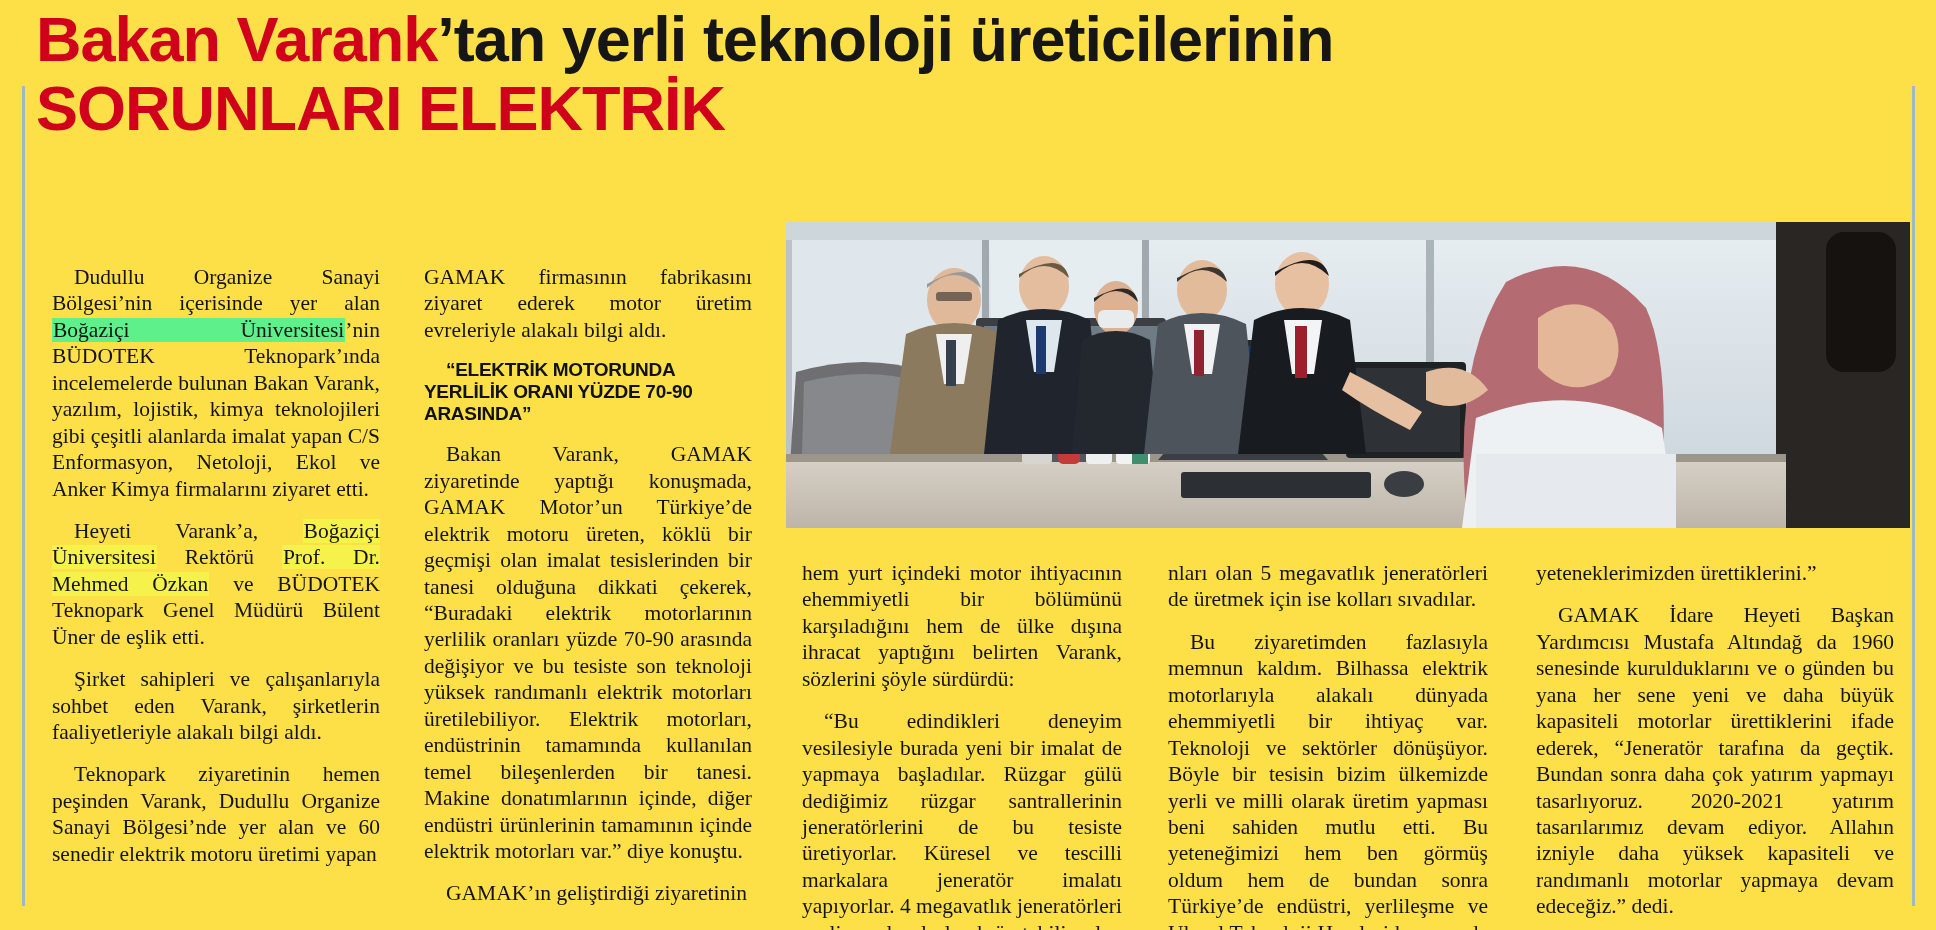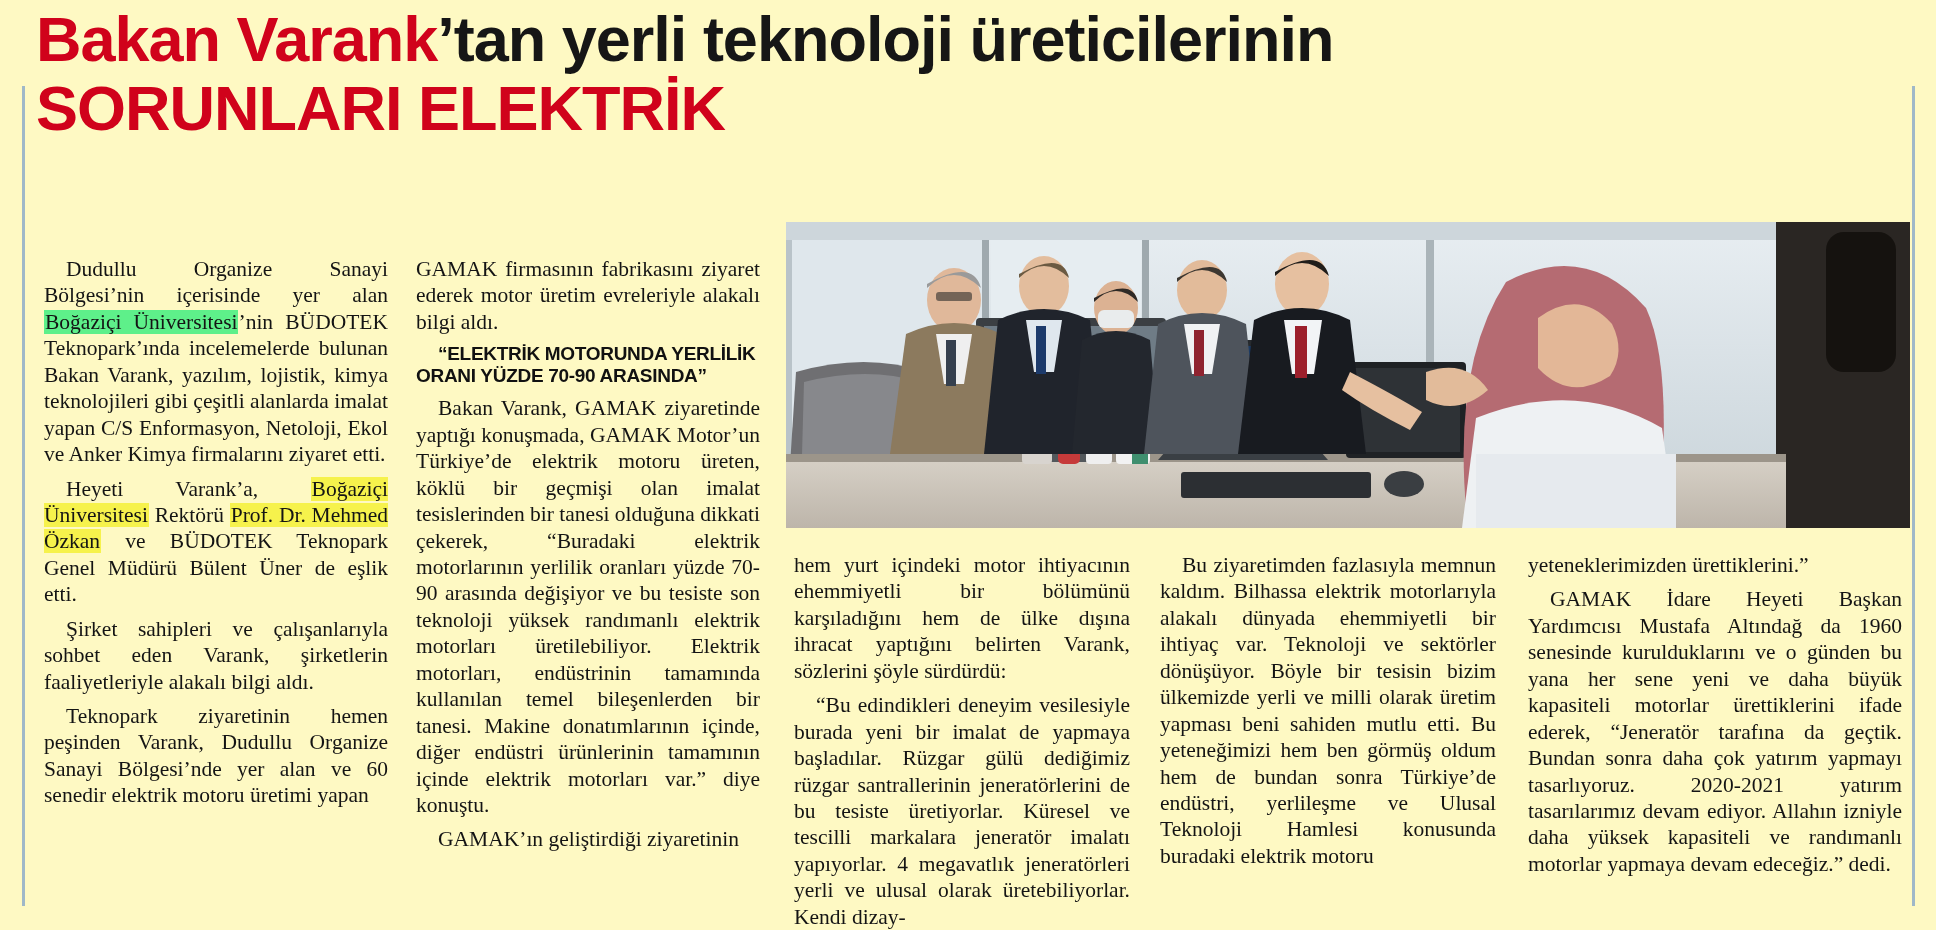--- a/index.html
+++ b/index.html
@@ -11,21 +11,21 @@
     width: 1936px;
     height: 930px;
     font-family: "Liberation Serif", serif;
     color: #111111;
     overflow: hidden;
   }
   .page {
     position: relative;
     width: 1936px;
     height: 930px;
-    background: #fef9c3;
+    background: #fde047;
     box-sizing: border-box;
     padding-left: 16px;
   }
   .rule-left {
     position: absolute;
     left: 22px;
     top: 86px;
     width: 3px;
     height: 820px;
     background: #9fb8c8;
@@ -66,21 +66,21 @@
   .col {
     position: absolute;
     text-align: justify;
     font-size: 21.5px;
     line-height: 1.23;
     color: #141414;
     font-family: "Liberation Serif", serif;
     hyphens: manual;
   }
   .col p {
-    margin: 8px;
+    margin: 16px;
     text-indent: 22px;
   }
   .col p.noindent { text-indent: 0; }
 
   #col1 { left: 36px;  top: 248px; width: 360px; }
   #col2 { left: 408px; top: 248px; width: 360px; }
 
   .subhead {
     font-family: "Liberation Sans", sans-serif;
     font-weight: bold;
@@ -250,20 +250,21 @@
       <path d="M640 150 q40 -14 62 18 q-30 26 -62 10 z" fill="#e2bb9a"></path>
     </svg>
   </div>
 
   <div class="col" id="col3">
     <p class="noindent">hem yurt içindeki motor ihtiyacının ehemmiyetli bir bölümünü karşıladığını hem de ülke dışına ihracat yaptığını belirten Varank, sözlerini şöyle sürdürdü:</p>
     <p>“Bu edindikleri deneyim vesilesiyle burada yeni bir imalat de yapmaya başladılar. Rüzgar gülü dediğimiz rüzgar santrallerinin jeneratörlerini de bu tesiste üretiyorlar. Küresel ve tescilli markalara jeneratör imalatı yapıyorlar. 4 megavatlık jeneratörleri yerli ve ulusal olarak üretebiliyorlar. Kendi dizay-</p>
   </div>
 
   <div class="col" id="col4">
+    <p class="noindent">nları olan 5 megavatlık jeneratörleri de üretmek için ise kolları sıvadılar.</p>
     <p>Bu ziyaretimden fazlasıyla memnun kaldım. Bilhassa elektrik motorlarıyla alakalı dünyada ehemmiyetli bir ihtiyaç var. Teknoloji ve sektörler dönüşüyor. Böyle bir tesisin bizim ülkemizde yerli ve milli olarak üretim yapması beni sahiden mutlu etti. Bu yeteneğimizi hem ben görmüş oldum hem de bundan sonra Türkiye’de endüstri, yerlileşme ve Ulusal Teknoloji Hamlesi konusunda buradaki elektrik motoru</p>
   </div>
 
   <div class="col" id="col5">
     <p class="noindent">yeteneklerimizden ürettiklerini.”</p>
     <p>GAMAK İdare Heyeti Başkan Yardımcısı Mustafa Altındağ da 1960 senesinde kurulduklarını ve o günden bu yana her sene yeni ve daha büyük kapasiteli motorlar ürettiklerini ifade ederek, “Jeneratör tarafına da geçtik. Bundan sonra daha çok yatırım yapmayı tasarlıyoruz. 2020-2021 yatırım tasarılarımız devam ediyor. Allahın izniyle daha yüksek kapasiteli ve randımanlı motorlar yapmaya devam edeceğiz.” dedi.</p>
   </div>
 
 </div>
 

